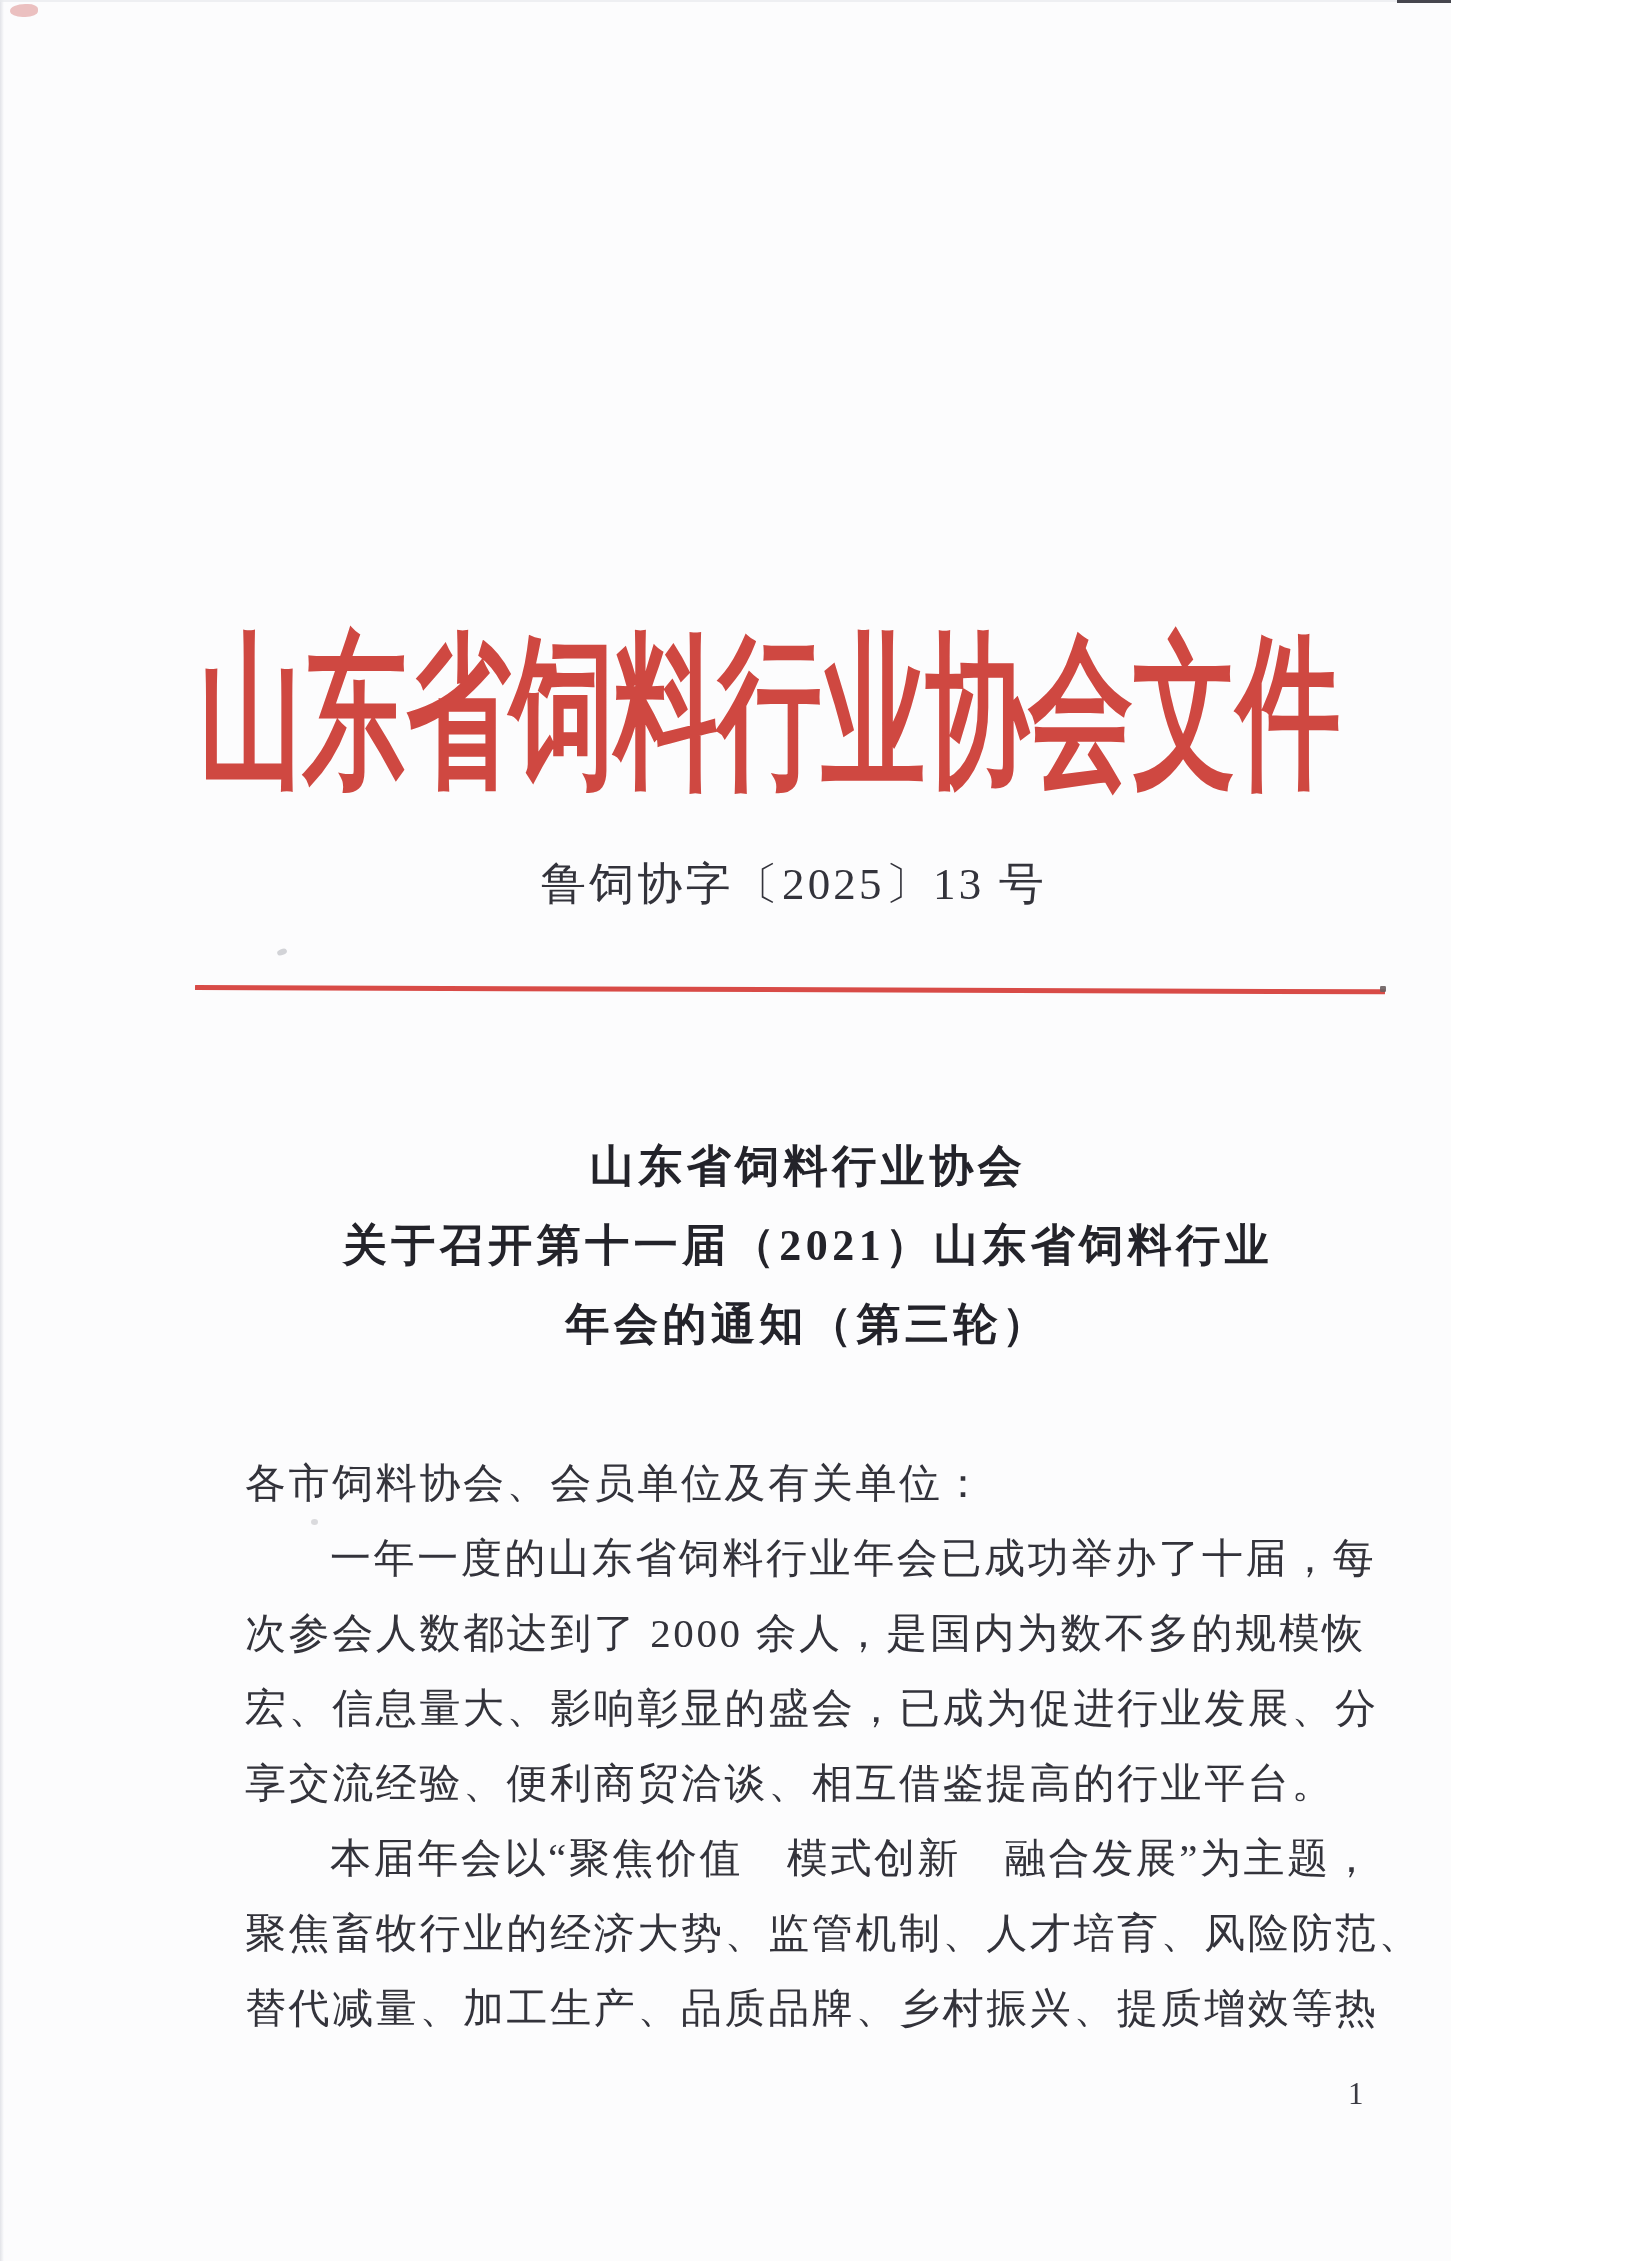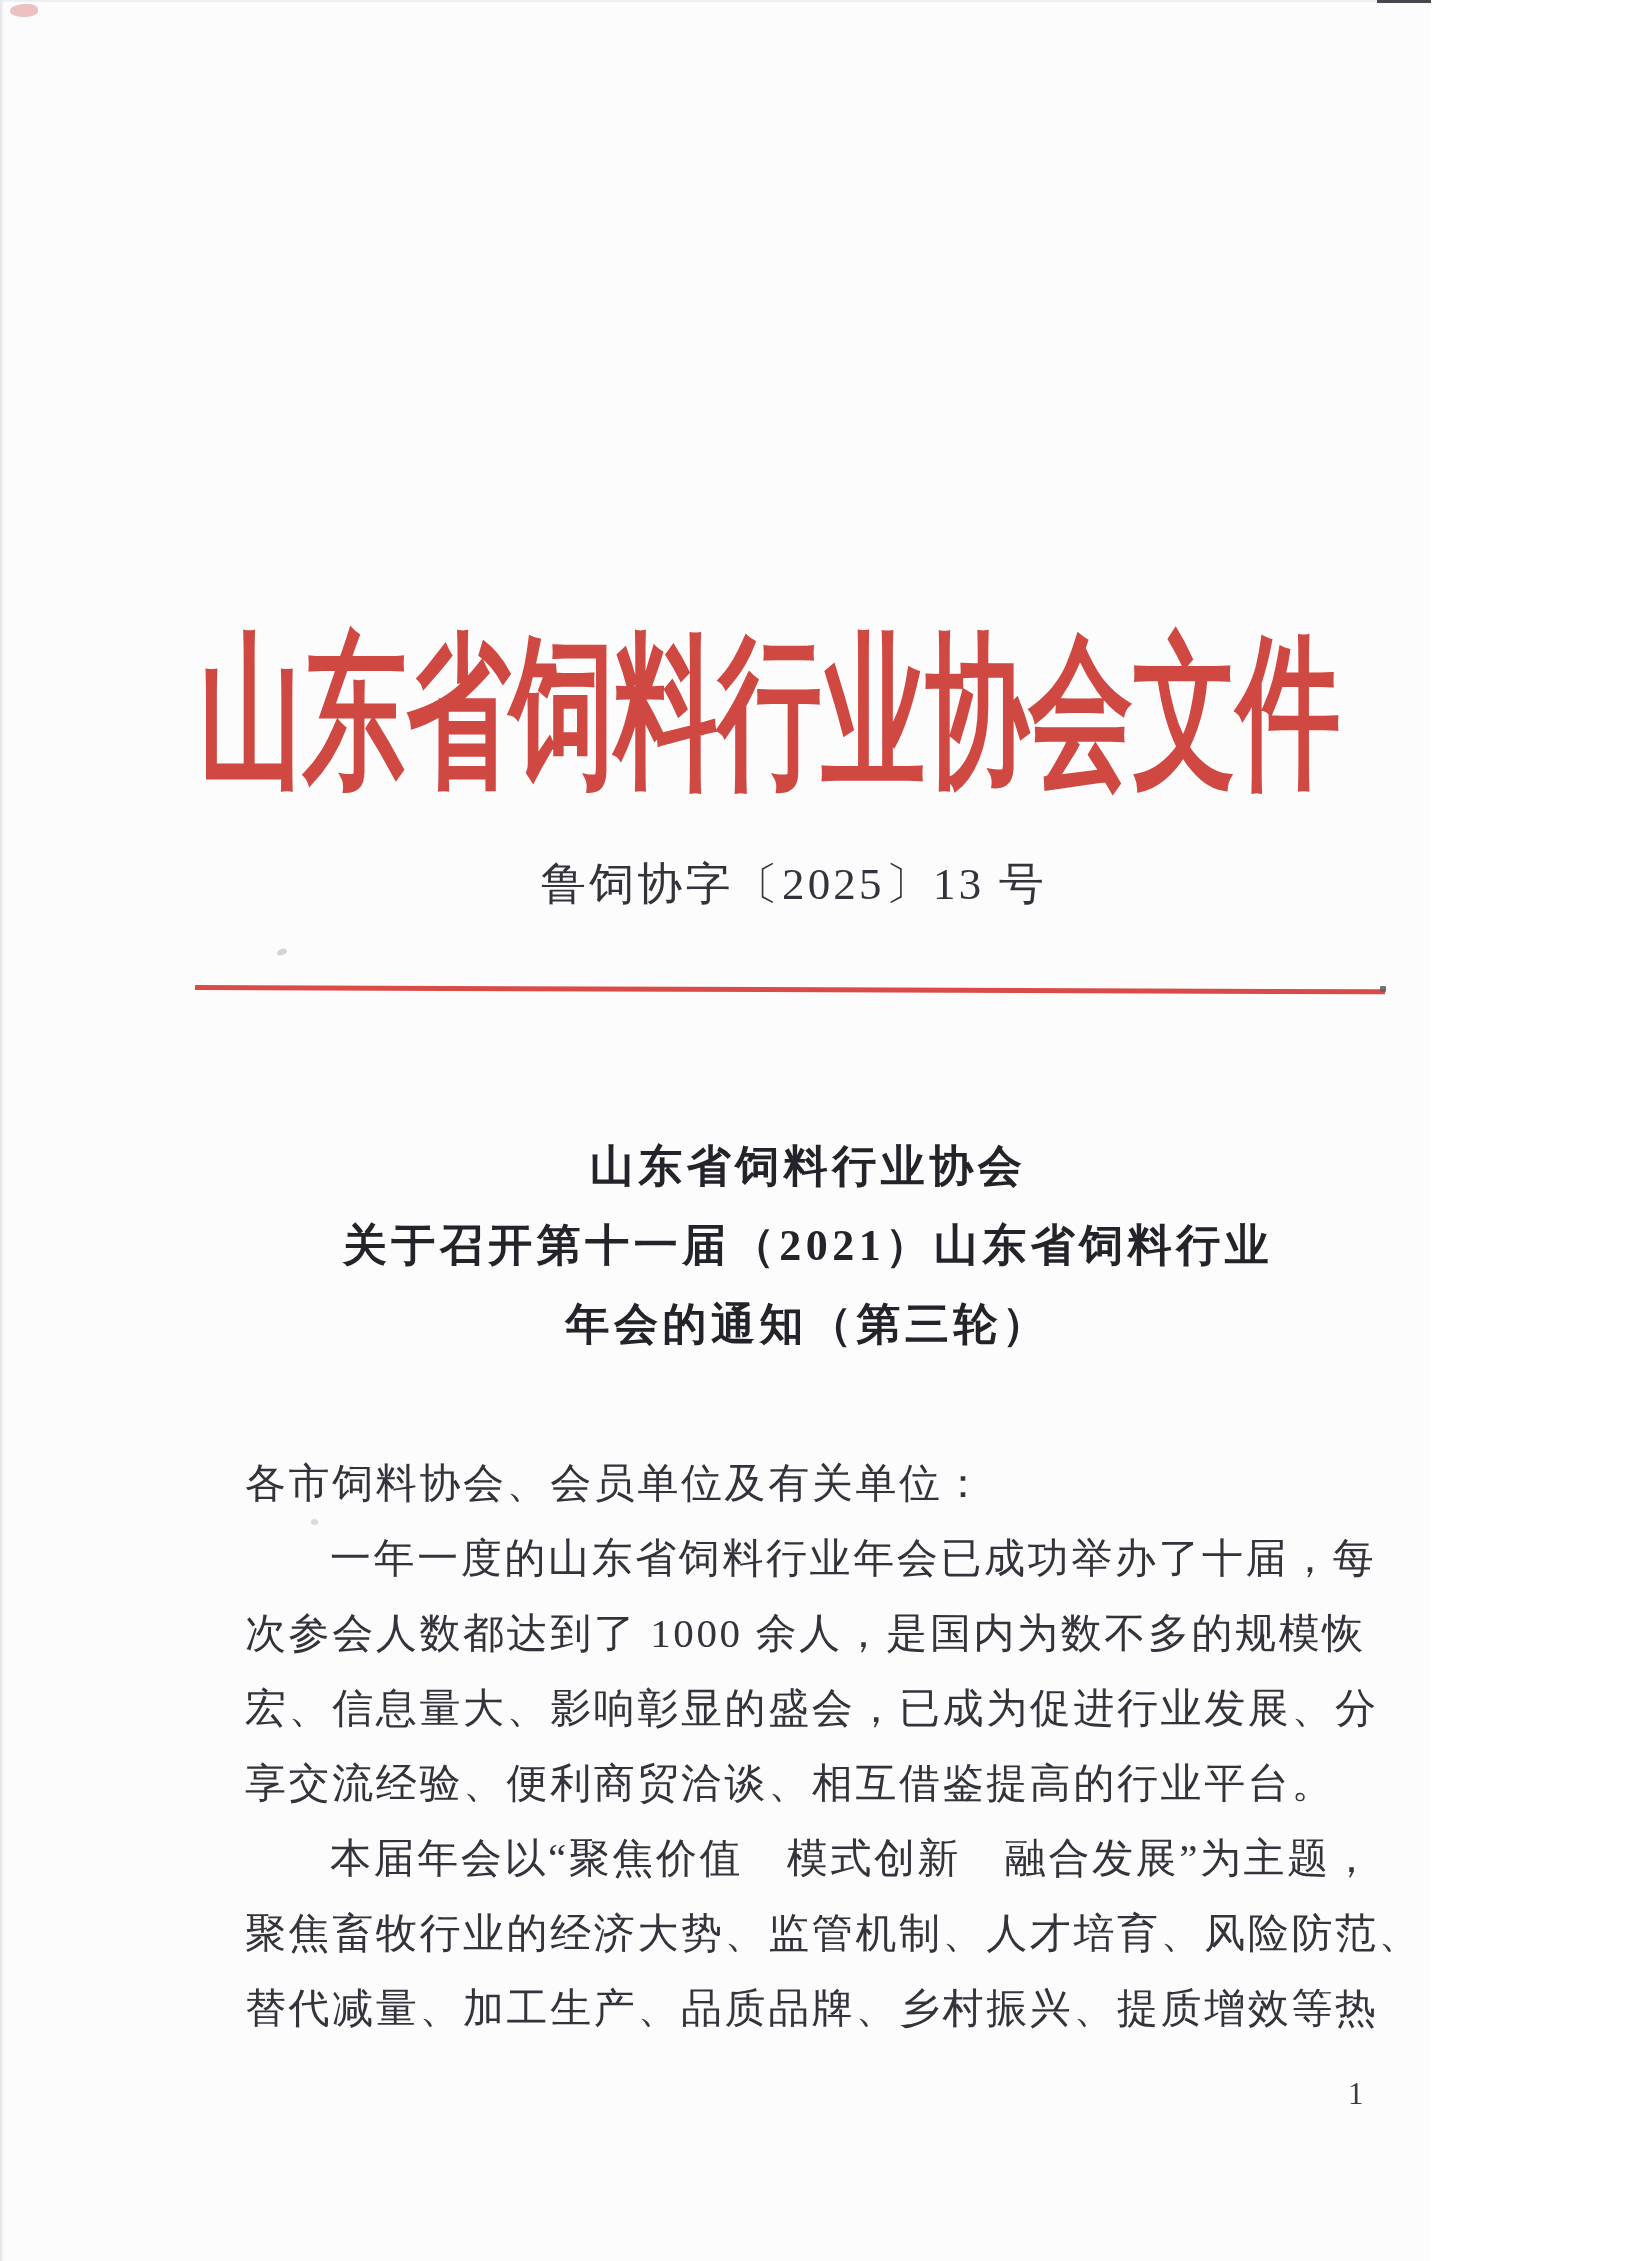--- a/index.html
+++ b/index.html
@@ -7,20 +7,21 @@
     padding: 0;
     background: #ffffff;
   }
   .page {
     position: relative;
     width: 1431px;
     height: 2261px;
     background: var(--page-bg, #fcfcfd);
     overflow: hidden;
     font-family: "Liberation Serif", "DejaVu Serif", serif;
+    padding-left: 20px;
   }
 
   
   .edge-left {
     position: absolute; left: 0; top: 0; width: 3.9px; height: 100%;
     background: linear-gradient(to right, #e2e3e8, rgba(240,240,244,0));
   }
   .edge-top {
     position: absolute; left: 0; top: 0; width: 100%; height: 1.9px;
     background: #e8e9ed; opacity: .7;
@@ -136,21 +137,21 @@
 
   <div class="notice-title">
     <div>山东省饲料行业协会</div>
     <div>关于召开第十一届（2021）山东省饲料行业</div>
     <div>年会的通知（第三轮）</div>
   </div>
 
   <div class="body-block">
     <div class="line">各市饲料协会、会员单位及有关单位：</div>
     <div class="line indent">一年一度的山东省饲料行业年会已成功举办了十届，每</div>
-    <div class="line">次参会人数都达到了 1000 余人，是国内为数不多的规模恢</div>
+    <div class="line">次参会人数都达到了 2000 余人，是国内为数不多的规模恢</div>
     <div class="line">宏、信息量大、影响彰显的盛会，已成为促进行业发展、分</div>
     <div class="line">享交流经验、便利商贸洽谈、相互借鉴提高的行业平台。</div>
     <div class="line indent">本届年会以“聚焦价值　模式创新　融合发展”为主题，</div>
     <div class="line">聚焦畜牧行业的经济大势、监管机制、人才培育、风险防范、</div>
     <div class="line">替代减量、加工生产、品质品牌、乡村振兴、提质增效等热</div>
   </div>
 
   <div class="page-number">1</div>
 
 </div>

